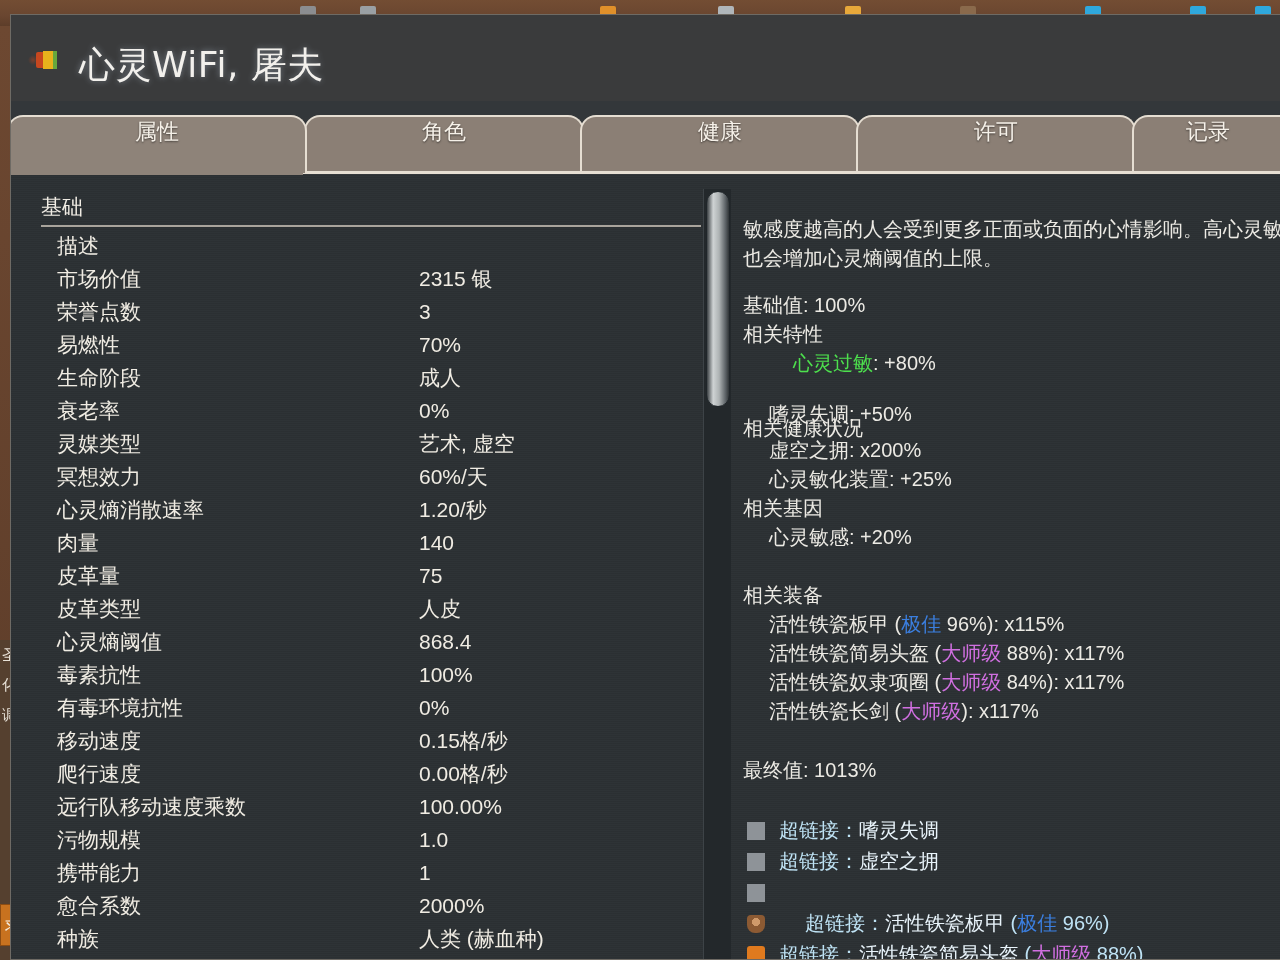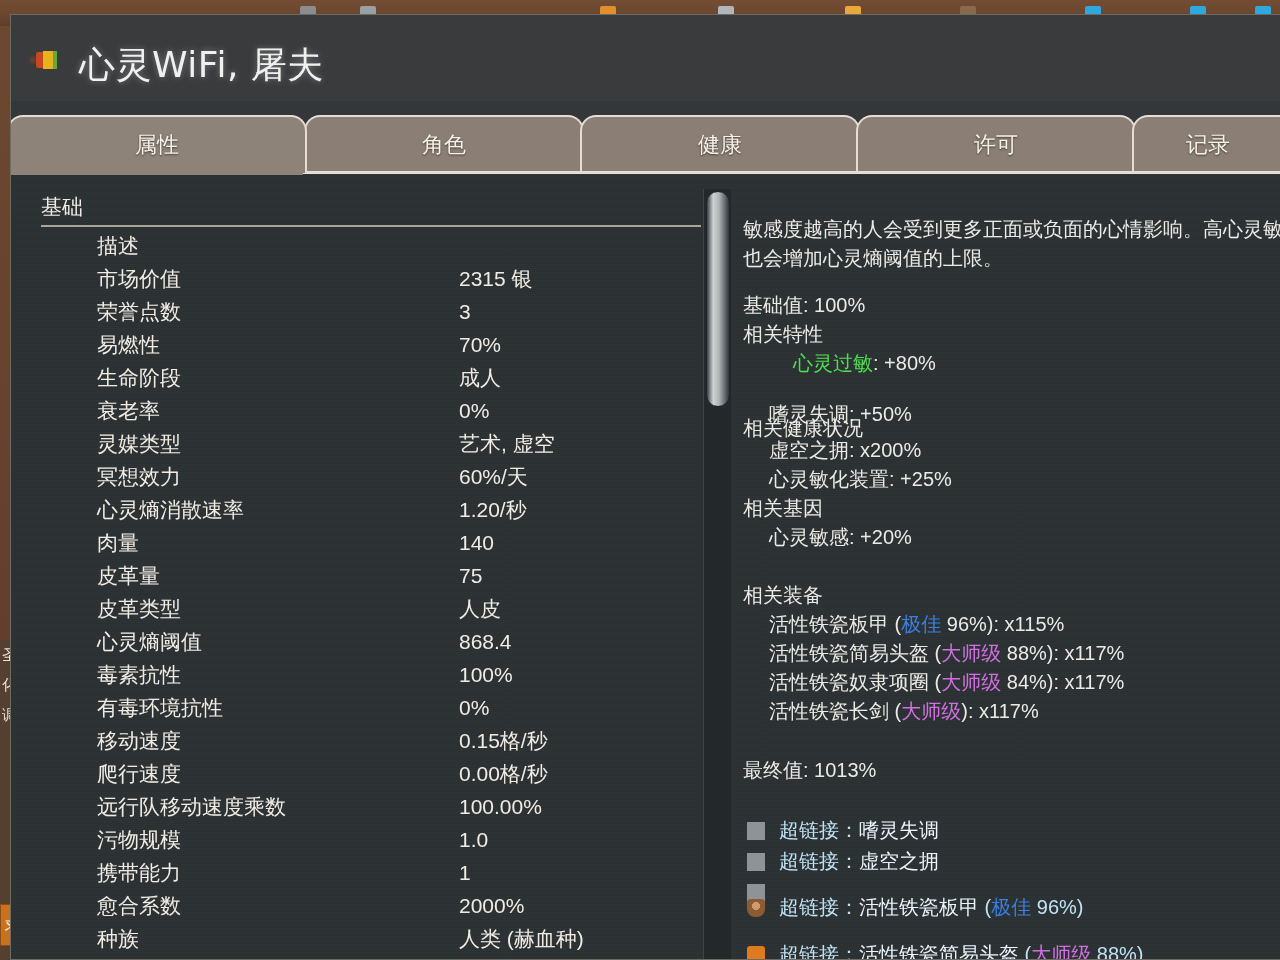--- a/index.html
+++ b/index.html
@@ -98,21 +98,21 @@
   .tabs {
     position:absolute; left:0; top:100px; width:1320px; height:58px;
   }
   .tab {
     position:absolute; top:0; height:58px;
     background:#8b7f75;
     border:2px solid #e6ded2;
     border-bottom:none;
     border-radius:16px 16px 0 0;
     color:#f6f1e9; font-size:22px;
-    display:flex; align-items:center; justify-content:center;
+    display:flex; justify-content:center;
     text-shadow:0 1px 2px rgba(0,0,0,.55);
     overflow:hidden;
   }
   .tab.active {
     background:#8e8379;
     z-index:3;
   }
   .tab-underline {
     position:absolute; left:0; top:156px; width:1320px; height:3px;
     background:#e6ded2;
@@ -142,21 +142,21 @@
     position:absolute; left:30px; top:18px;
     color:#f0ece4; font-size:21px;
   }
   .group-rule {
     position:absolute; left:30px; top:50px; width:660px; height:2px;
     background:#a9a49c;
   }
   .rows { position:absolute; left:0; top:54px; width:690px; }
   .row {
     position:relative; height:33px;
-    display:flex; align-items:center;margin-left:40px;
+    display:flex; align-items:center;
   }
   .row.highlight {
     background:linear-gradient(90deg,#d8c04a 0%, #d9c24e 72%, #cdb746 100%);
   }
   .row .lbl {
     position:absolute; left:46px;
     color:#f0ece3; font-size:21px; white-space:nowrap;
   }
   .row .val {
     position:absolute; left:408px;
@@ -440,21 +440,21 @@
               <span class="link-ico ico-sq"></span>
               <span class="link-text"><span>超链接：</span><span class="lk-label">嗜灵失调</span></span>
             </div>
             <div class="link-row" style="top: 671px;">
               <span class="link-ico ico-sq"></span>
               <span class="link-text"><span>超链接：</span><span class="lk-label">虚空之拥</span></span>
             </div>
             <div class="link-row" style="top: 702px;">
               <span class="link-ico ico-sq"></span>
             </div>
-            <div class="link-row" style="top: 717px;">
+            <div class="link-row" style="top: 733px; gap: 26px;">
               <span class="link-ico ico-armor"></span>
               <span class="link-text"><span>超链接：</span><span class="lk-label">活性铁瓷板甲</span><span> (</span><span class="c-blue">极佳</span><span> 96%</span><span>)</span></span>
             </div>
             <div class="link-row" style="top: 764px;">
               <span class="link-ico ico-helm"></span>
               <span class="link-text"><span>超链接：</span><span class="lk-label">活性铁瓷简易头盔</span><span> (</span><span class="c-purple">大师级</span><span> 88%</span><span>)</span></span>
             </div>
           </div>
       </div>
 

